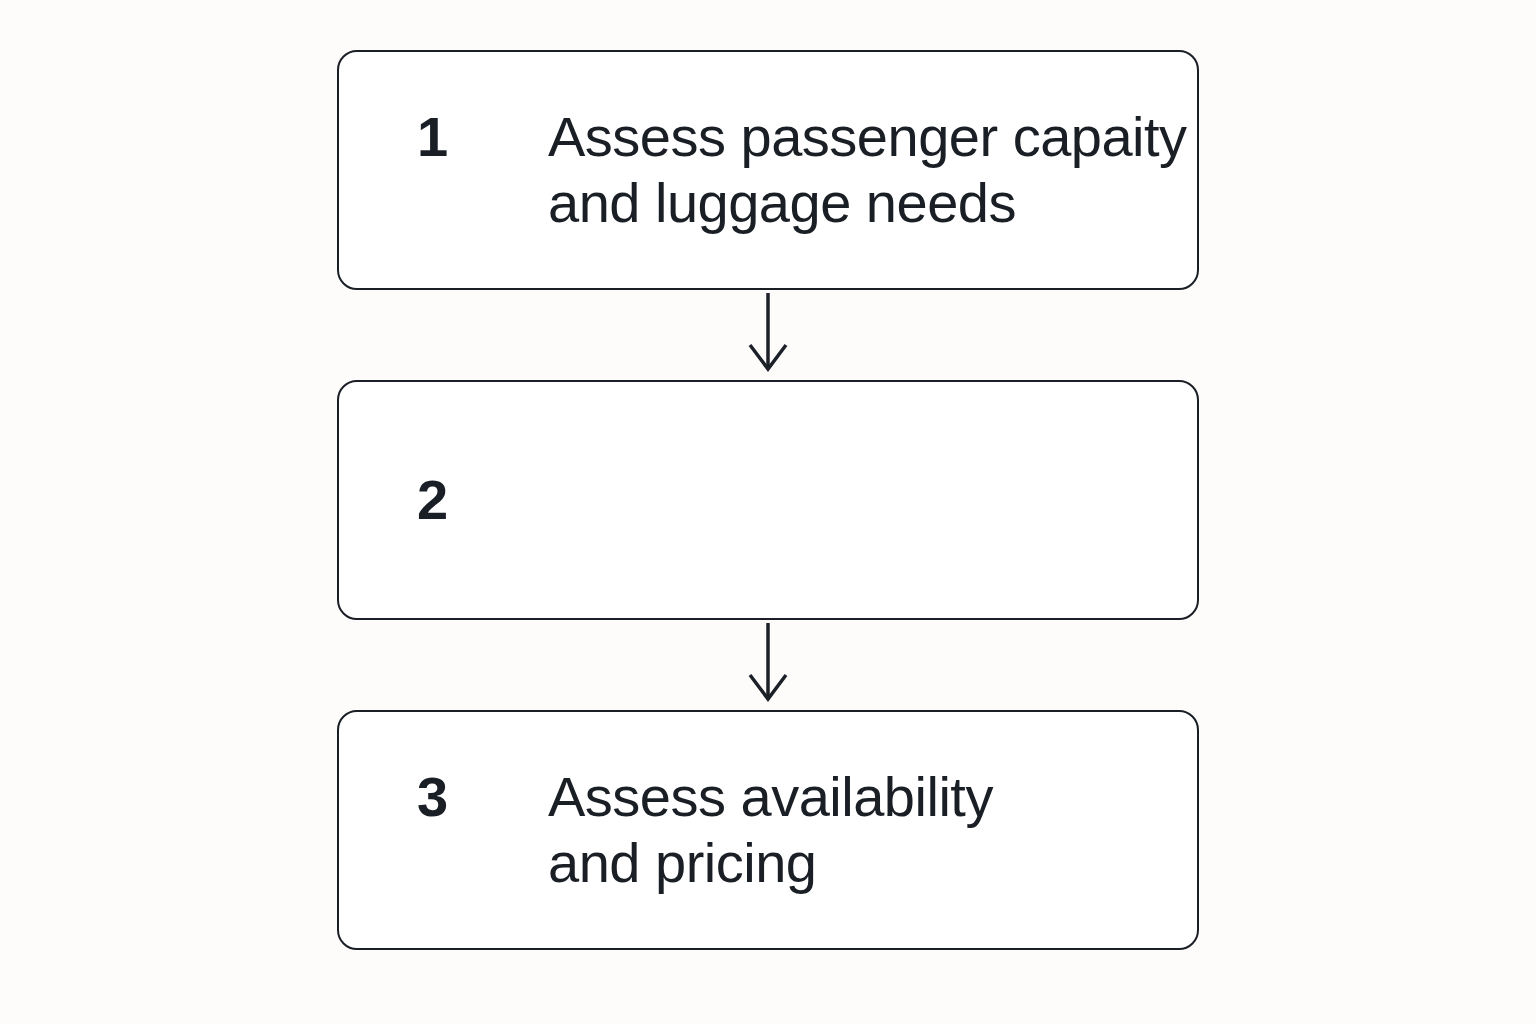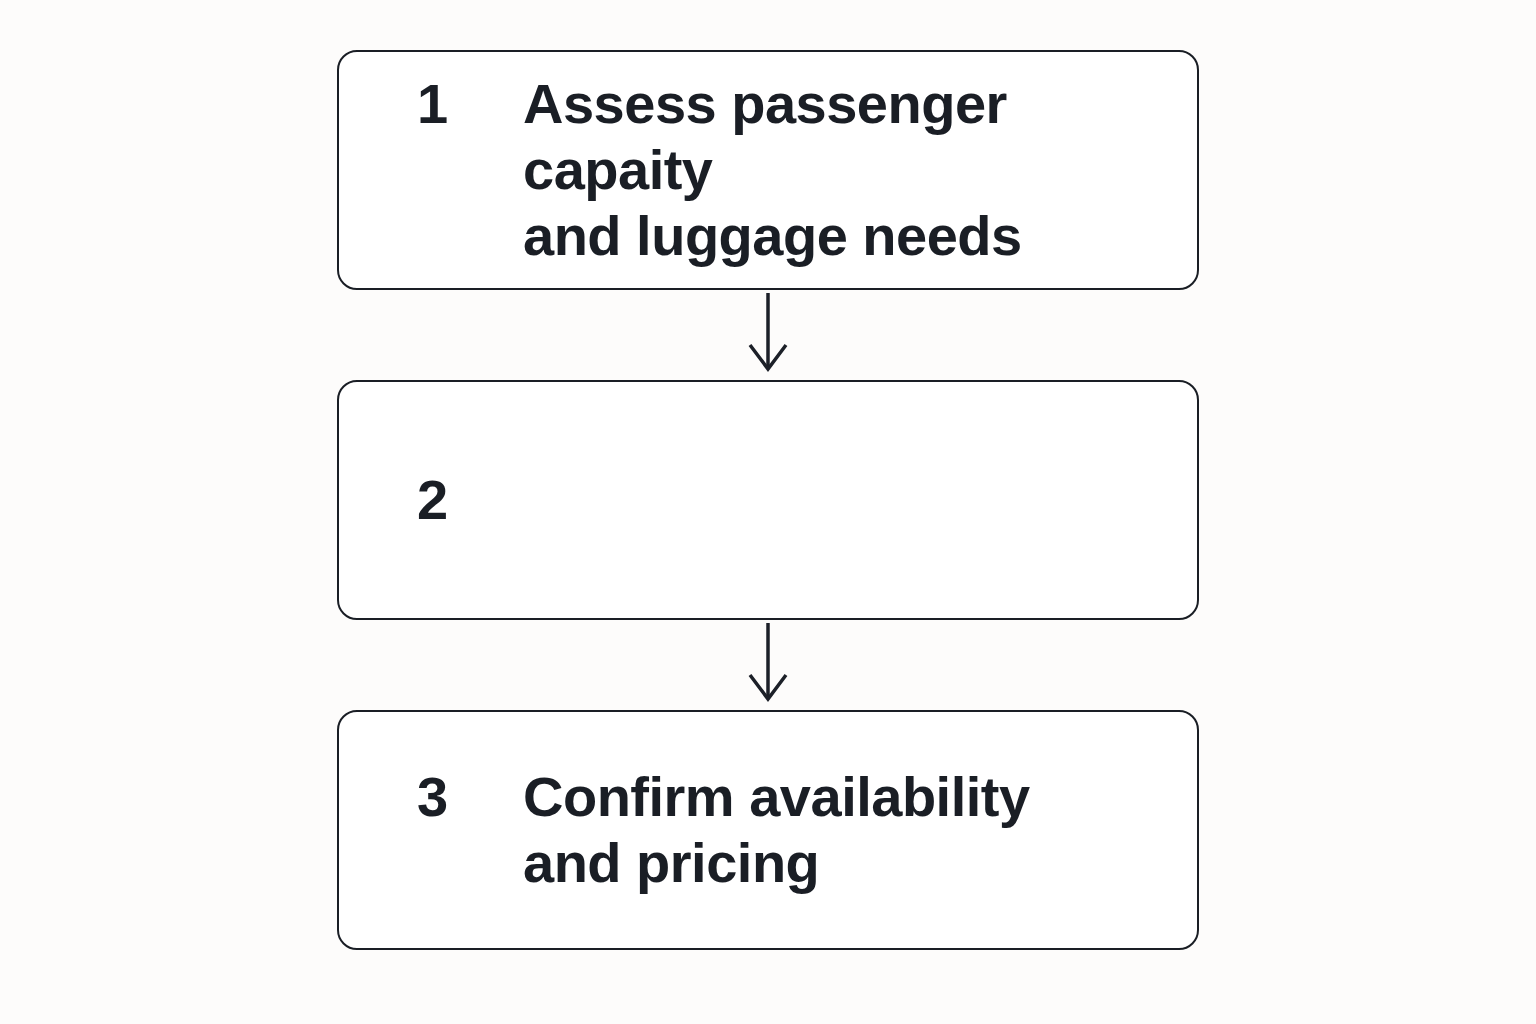--- a/index.html
+++ b/index.html
@@ -41,23 +41,23 @@
   }
   .step-number {
     font-size: 56px;
     font-weight: 700;
     letter-spacing: -0.5px;
     line-height: 66px;
     width: 42px;
     flex-shrink: 0;
   }
   .step-label {
-    margin-left: 64px;
+    margin-left: 89px;
     font-size: 56px;
-    font-weight: 700;
+    font-weight: 400;
     letter-spacing: -0.5px;
     line-height: 66px;
     white-space: pre-line;
   }
   .arrow {
     height: 90px;
     display: flex;
     align-items: center;
     justify-content: center;
     flex-shrink: 0;
@@ -100,18 +100,18 @@
   <div class="arrow">
     <svg width="48" height="84" viewBox="0 0 48 84" aria-hidden="true">
       <line x1="24" y1="0" x2="24" y2="76"></line>
       <polyline points="6,52 24,76 42,52"></polyline>
     </svg>
   </div>
 
   <div class="step">
     <div class="step-content">
       <span class="step-number">3</span>
-      <span class="step-label">Confirm availability
+      <span class="step-label">Assess availability
 and pricing</span>
     </div>
   </div>
 
 </div>
 
 </body></html>

